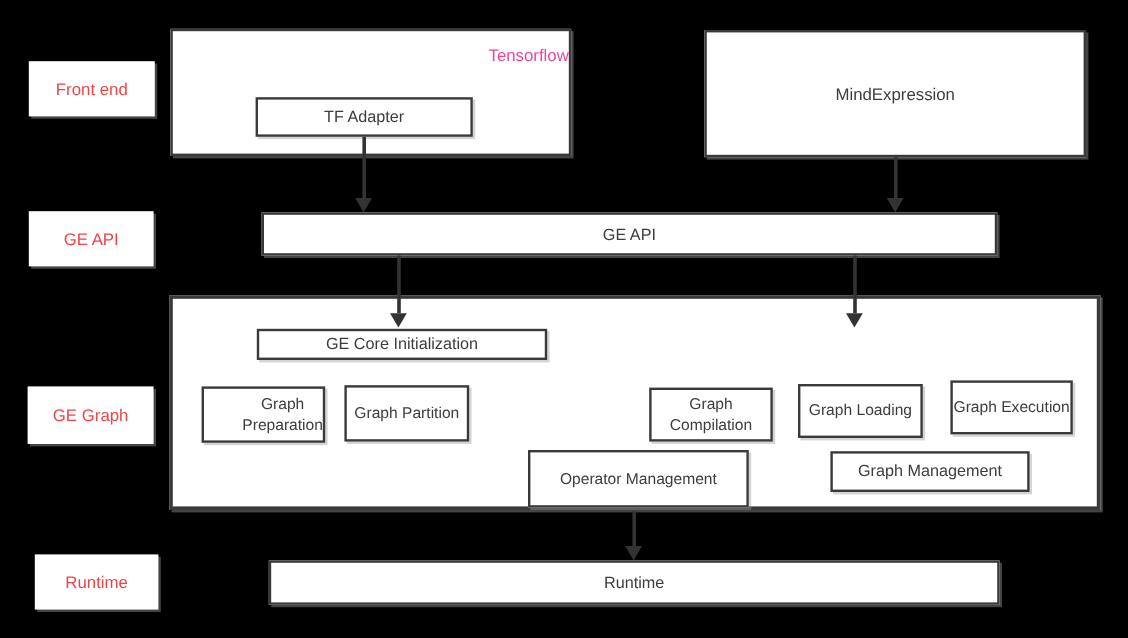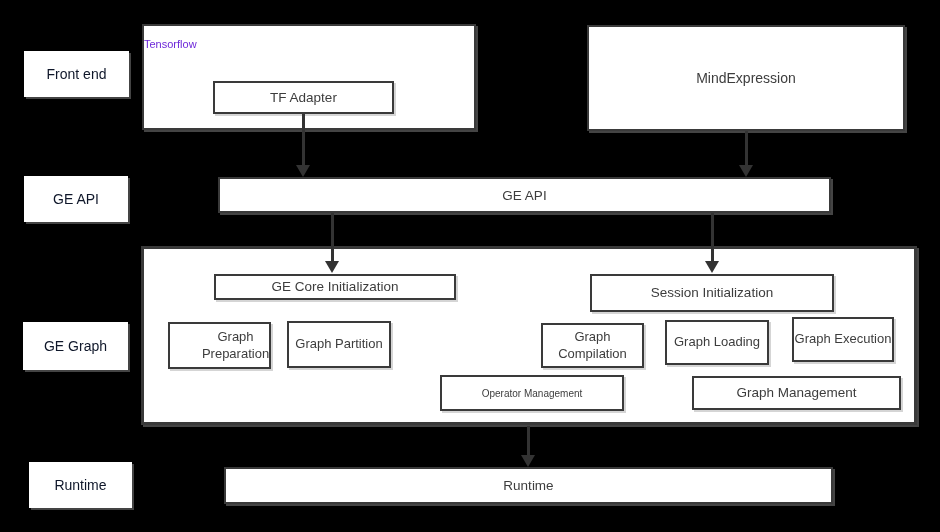--- a/index.html
+++ b/index.html
@@ -12,38 +12,38 @@
     width: 940px; height: 532px;
     background: #000000;
     overflow: hidden;
     color: #3d3d3d;
   }
   
   .side-label {
     position: absolute;
     background: #ffffff;
     display: flex; align-items: center; justify-content: center;
-    font-size: 14px; color: #0f172a;
+    font-size: 14px; color: #ef4444;
     box-shadow: 2px 2px 0 rgba(150,150,150,0.45);
   }
   
   .panel {
     position: absolute;
     background: #ffffff;
     border: 2px solid #3a3a3a;
     box-sizing: border-box;
     box-shadow: 2px 2px 0 rgba(150,150,150,0.45);
   }
   .center-text {
     display: flex; align-items: center; justify-content: center;
     text-align: right;
   }
   .panel-title {
     position: absolute; left: 0; right: 0; top: 12px;
-    text-align: left; font-size: 11px; color: #6d28d9;
+    text-align: right; font-size: 14px; color: #ec4899;
   }
   .subbox {
     position: absolute;
     background: #ffffff;
     border: 2px solid #3a3a3a;
     box-sizing: border-box;
     display: flex; align-items: center; justify-content: center;
     text-align: center;
     font-size: 13px; line-height: 1.3; color: #3d3d3d;
     box-shadow: 2px 2px 0 rgba(150,150,150,0.4);
@@ -69,22 +69,22 @@
   #box-session-init  { left: 446px; top: 25px; width: 244px; height: 38px; font-size: 13.5px; }
 
   #mod-preparation  { left: 24px;  top: 73px; width: 103px; height: 47px; padding-left: 32px; }
   #mod-partition    { left: 143px; top: 72px; width: 104px; height: 47px; }
   #mod-optimization { left: 272px; top: 72px; width: 100px; height: 47px; }
   #mod-compilation  { left: 397px; top: 74px; width: 103px; height: 45px; }
   #mod-loading      { left: 521px; top: 71px; width: 104px; height: 45px; }
   #mod-execution    { left: 648px; top: 68px; width: 102px; height: 45px; }
 
   #mgmt-engine   { left: 49px;  top: 127px; width: 185px; height: 35px; font-size: 13.5px; }
-  #mgmt-operator { left: 296px; top: 126px; width: 184px; height: 36px; font-size: 10px; }
-  #mgmt-graph    { left: 548px; top: 127px; width: 209px; height: 34px; font-size: 13.5px; }
+  #mgmt-operator { left: 296px; top: 126px; width: 184px; height: 48px; font-size: 13px; }
+  #mgmt-graph    { left: 548px; top: 127px; width: 166px; height: 34px; font-size: 13.5px; }
 
   
   .arrow { position: absolute; width: 14px; z-index: 5; }
   .arrow-line {
     width: 3px; margin: 0 auto;
     background: #333333;
   }
   .arrow-head {
     width: 0; height: 0; margin: 0 auto;
     border-left: 7px solid transparent;
@@ -133,23 +133,20 @@
 
   <div class="panel center-text bar-label" id="bar-ge-api">
     <span>GE API</span>
   </div>
 
   <div class="panel" id="box-ge-core">
 
     <div class="subbox" id="box-ge-core-init">
       <span>GE Core Initialization</span>
     </div>
-    <div class="subbox" id="box-session-init">
-      <span>Session Initialization</span>
-    </div>
 
     <div class="subbox" id="mod-preparation">
       <span>Graph Preparation</span>
     </div>
     <div class="subbox" id="mod-partition">
       <span>Graph Partition</span>
     </div>
     <div class="subbox" id="mod-compilation">
       <span>Graph Compilation</span>
     </div>

